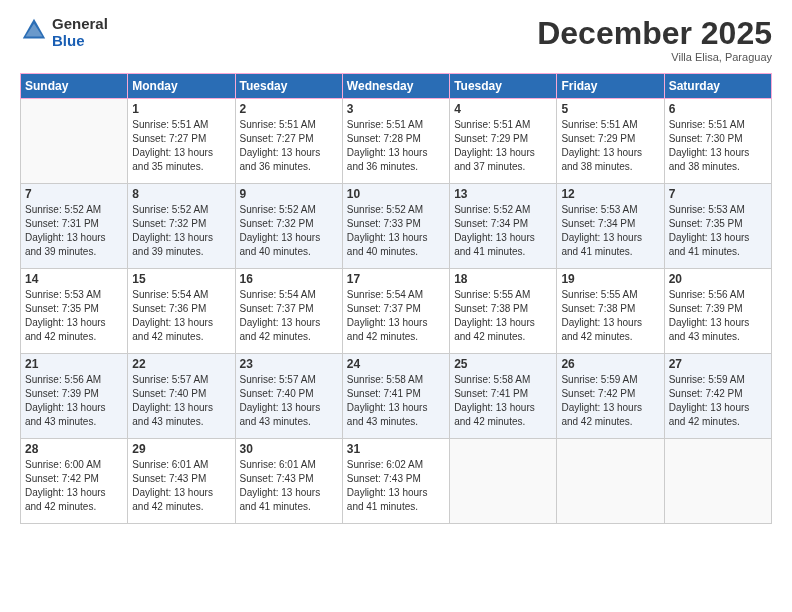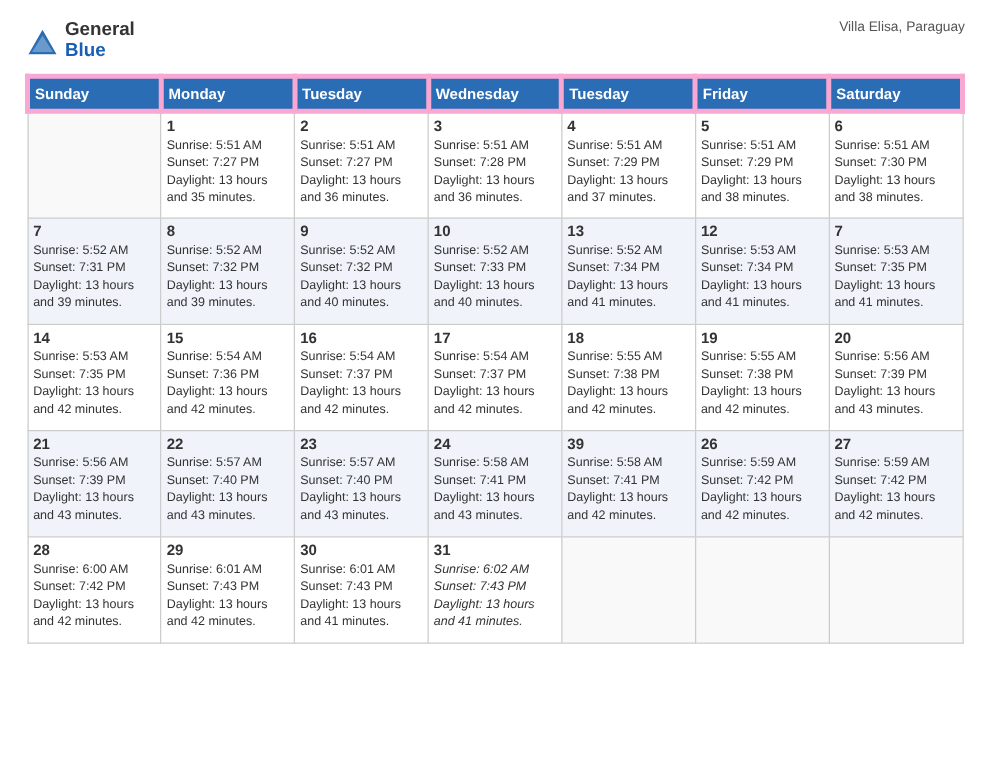--- a/index.html
+++ b/index.html
@@ -17,21 +17,21 @@
       padding: 16px 20px 10px 20px;
     }
     .header {
       display: flex;
       justify-content: space-between;
       align-items: flex-start;
       margin-bottom: 10px;
     }
     .logo {
       display: flex;
-      align-items: flex-end;
+      align-items: flex-start;
       gap: 4px;
     }
     .logo-text {
       display: flex;
       flex-direction: column;
       line-height: 1.1;
     }
     .logo-general {
       font-size: 15px;
       font-weight: bold;
@@ -64,21 +64,21 @@
       border-collapse: collapse;
       border: 1px solid #ccc;
     }
     .calendar th {
       background: #2a6db5;
       color: #fff;
       font-size: 12px;
       font-weight: bold;
       padding: 5px 4px;
       text-align: left;
-      border: 4px solid #f9a8d4;
+      border: 1px solid #f9a8d4;
     }
     .calendar td {
       vertical-align: top;
       border: 1px solid #ccc;
       padding: 3px 4px;
       width: calc(100% / 7);
       min-height: 80px;
       height: 85px;
       font-size: 10px;
       color: #333;
@@ -112,20 +112,21 @@
       <svg class="logo-icon" viewBox="0 0 30 30">
         <polygon points="15,3 27,24 3,24" fill="#2a6db5"></polygon>
         <polygon points="15,8 24,22 6,22" fill="#fff" opacity="0.3"></polygon>
       </svg>
       <div class="logo-text">
         <span class="logo-general">General</span>
         <span class="logo-blue">Blue</span>
       </div>
     </div>
     <div class="title-block">
+      <div class="month-title">December 2025</div>
       <div class="subtitle">Villa Elisa, Paraguay</div>
     </div>
   </div>
 
   <table class="calendar">
     <thead>
       <tr>
       <th>Sunday</th>
           <th>Monday</th>
           <th>Tuesday</th>
@@ -306,21 +307,21 @@
 and 43 minutes.</div>
           </td>
           <td>
             <span class="day-number">24</span>
             <div class="day-info" style="white-space: pre-line;">Sunrise: 5:58 AM
 Sunset: 7:41 PM
 Daylight: 13 hours
 and 43 minutes.</div>
           </td>
           <td>
-            <span class="day-number">39</span>
+            <span class="day-number">25</span>
             <div class="day-info" style="white-space: pre-line;">Sunrise: 5:58 AM
 Sunset: 7:41 PM
 Daylight: 13 hours
 and 42 minutes.</div>
           </td>
           <td>
             <span class="day-number">26</span>
             <div class="day-info" style="white-space: pre-line;">Sunrise: 5:59 AM
 Sunset: 7:42 PM
 Daylight: 13 hours
@@ -351,21 +352,21 @@
           </td>
           <td>
             <span class="day-number">30</span>
             <div class="day-info" style="white-space: pre-line;">Sunrise: 6:01 AM
 Sunset: 7:43 PM
 Daylight: 13 hours
 and 41 minutes.</div>
           </td>
           <td>
             <span class="day-number">31</span>
-            <div class="day-info" style="white-space: pre-line; font-style: italic;">Sunrise: 6:02 AM
+            <div class="day-info" style="white-space: pre-line;">Sunrise: 6:02 AM
 Sunset: 7:43 PM
 Daylight: 13 hours
 and 41 minutes.</div>
           </td>
           <td class="empty"></td>
           <td class="empty"></td>
           <td class="empty"></td>
         </tr>
       </tbody>
   </table>

